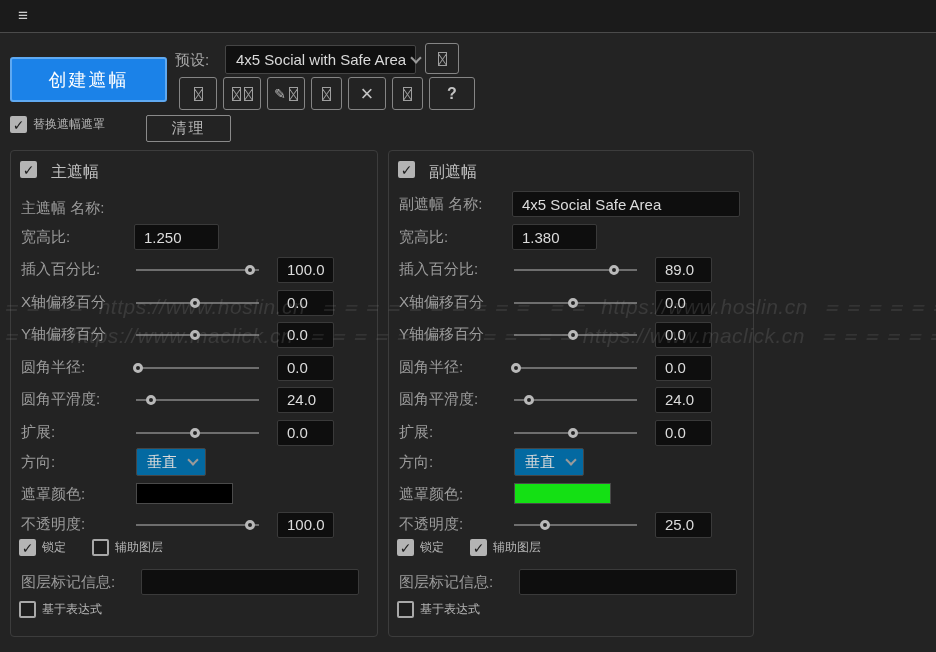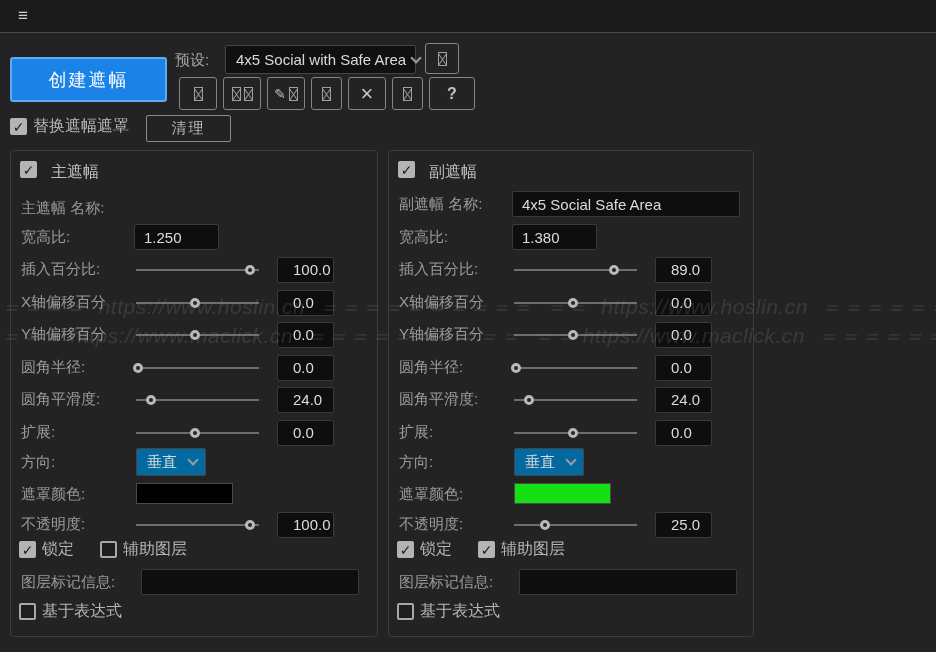--- a/index.html
+++ b/index.html
@@ -38,42 +38,42 @@
   .replace-row { position:absolute; left:10px; top:116px; display:flex; align-items:center; }
   .clean-btn { position:absolute; left:146px; top:115px; width:85px; height:27px; font-size:15px;
                border:1px solid #8a8a8a; border-radius:2px; background:transparent; color:#b5b5b5;
                display:flex; align-items:center; justify-content:center; cursor:pointer; letter-spacing:2px; }
   
   .cb { width:17px; height:17px; border:2px solid #a8a8a8; background:#1e1e1e; border-radius:2px;
         display:inline-flex; align-items:center; justify-content:center; cursor:pointer; flex:0 0 auto; }
   .cb.checked { background:#b4b4b4; border-color:#b4b4b4; }
   .cb .ck { display:none; color:#1d1d1d; font-size:14px; font-weight:bold; line-height:1; }
   .cb.checked .ck { display:block; }
-  .cb-label { font-size:16px; color:#b5b5b5; margin-left:6px; }
+  .cb-label { font-size:12px; color:#b5b5b5; margin-left:6px; }
   
   .panel { position:absolute; top:150px; height:487px; border:1px solid #3c3c3c; border-radius:4px; }
   .panel.left { left:10px; width:368px; }
   .panel.right { left:388px; width:366px; }
   .panel .hdr-cb { position:absolute; left:9px; top:10px; }
   .panel .hdr-title { position:absolute; left:40px; top:11px; font-size:16px; color:#bdbdbd; }
   .lbl { position:absolute; left:10px; font-size:15px; color:#9b9b9b; line-height:26px; white-space:nowrap; }
   .txt-input { position:absolute; background:#0e0e0e; border:1px solid #3a3a3a; border-radius:2px;
                color:#dcdcdc; font-size:15px; padding:0 9px; height:26px;
                font-family:"Liberation Sans","DejaVu Sans",sans-serif; }
   .name-input { left:123px; top:40px; width:228px; }
   .ratio-input { left:123px; top:73px; width:85px; }
   .marker-input { left:130px; top:418px; width:218px; }
   .srow { position:absolute; left:0; width:100%; height:28px; }
   .slider { position:absolute; left:125px; top:0; width:123px; height:28px; cursor:pointer; }
   .slider .track { position:absolute; left:0; right:0; top:13px; height:2px; background:#6e6e6e; }
   .slider .thumb { position:absolute; top:50%; transform:translateY(-50%); width:10px; height:10px;
                    border:3px solid #b9b9b9; background:#232323; border-radius:50%; }
   .valbox { position:absolute; left:266px; top:1px; width:57px; height:26px; background:#0e0e0e;
             border:1px solid #3a3a3a; border-radius:2px; color:#dcdcdc; font-size:15px;
-            line-height:24px; padding-left:15px; cursor:text; }
+            line-height:24px; padding-left:9px; cursor:text; }
   .dir-dd { position:absolute; left:125px; top:297px; width:70px; height:28px; background:#0369a1;
             border:1px solid #454545; border-radius:2px; display:flex; align-items:center; cursor:pointer; }
   .dir-dd .dd-text { margin-left:10px; font-size:15px; color:#dadada; flex:1; }
   .dir-dd .chev { margin-right:8px; }
   .swatch { position:absolute; left:125px; top:332px; width:97px; height:21px; border:1px solid #4a4a4a; cursor:pointer; }
   .chk-row { position:absolute; left:8px; top:388px; display:flex; align-items:center; }
   .chk-row .gap { width:26px; }
   .expr-row { position:absolute; left:8px; top:450px; display:flex; align-items:center; }
   
   .wm { position:absolute; left:0; width:936px; font-size:21px; font-style:italic; color:rgba(150,150,150,0.20);

